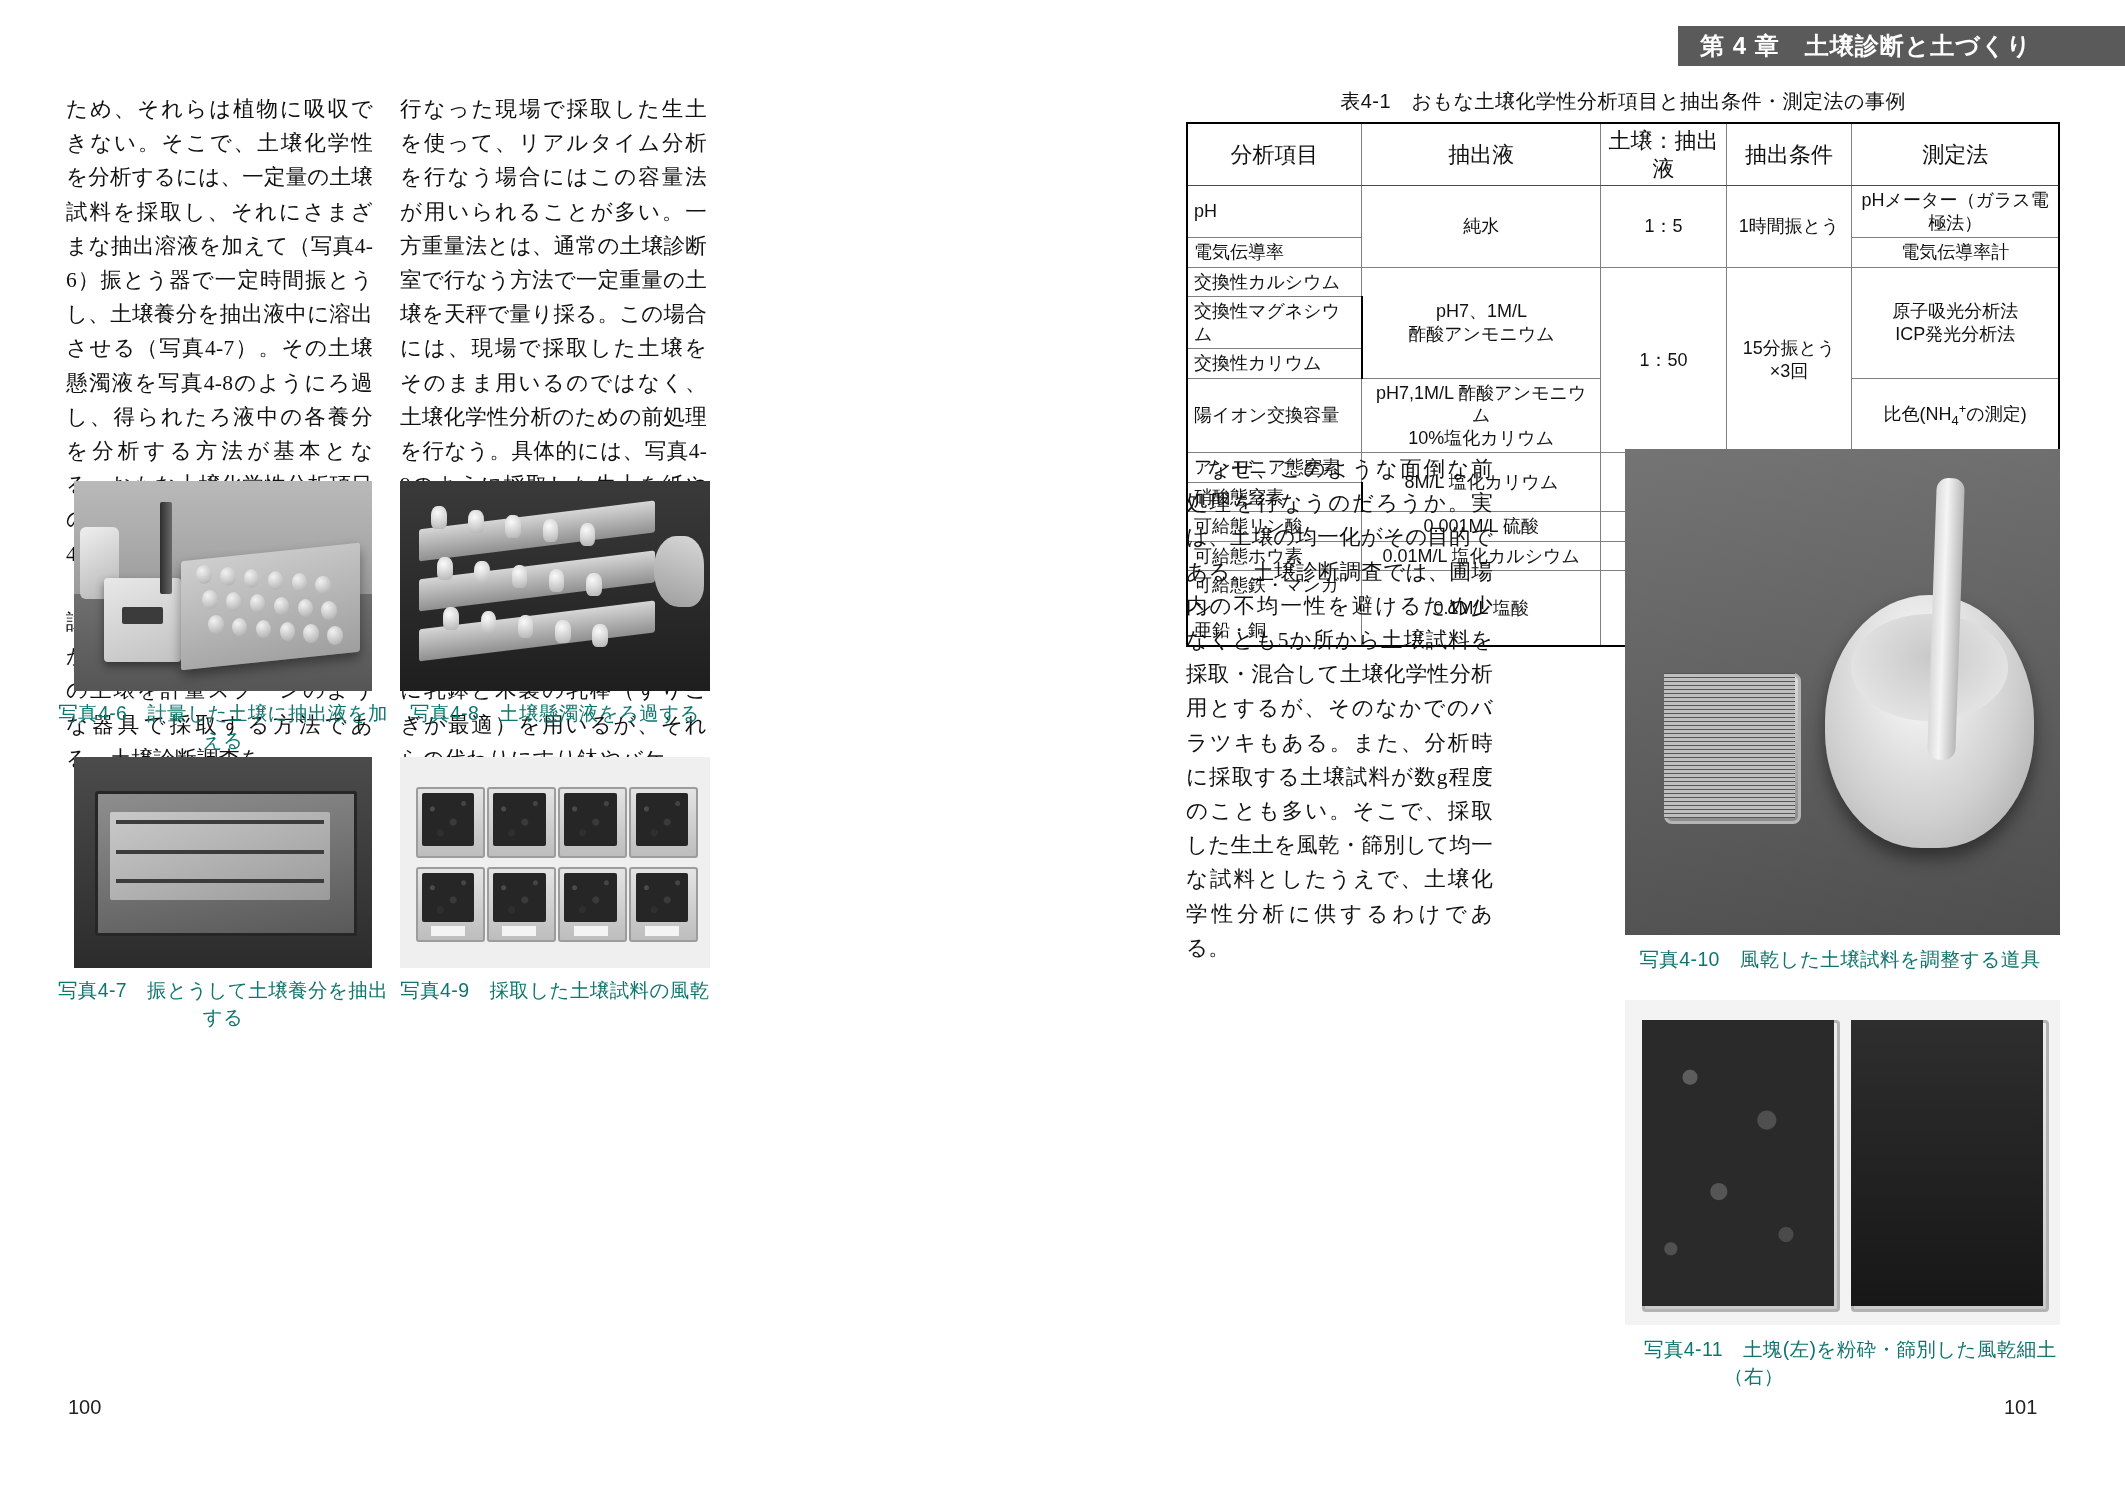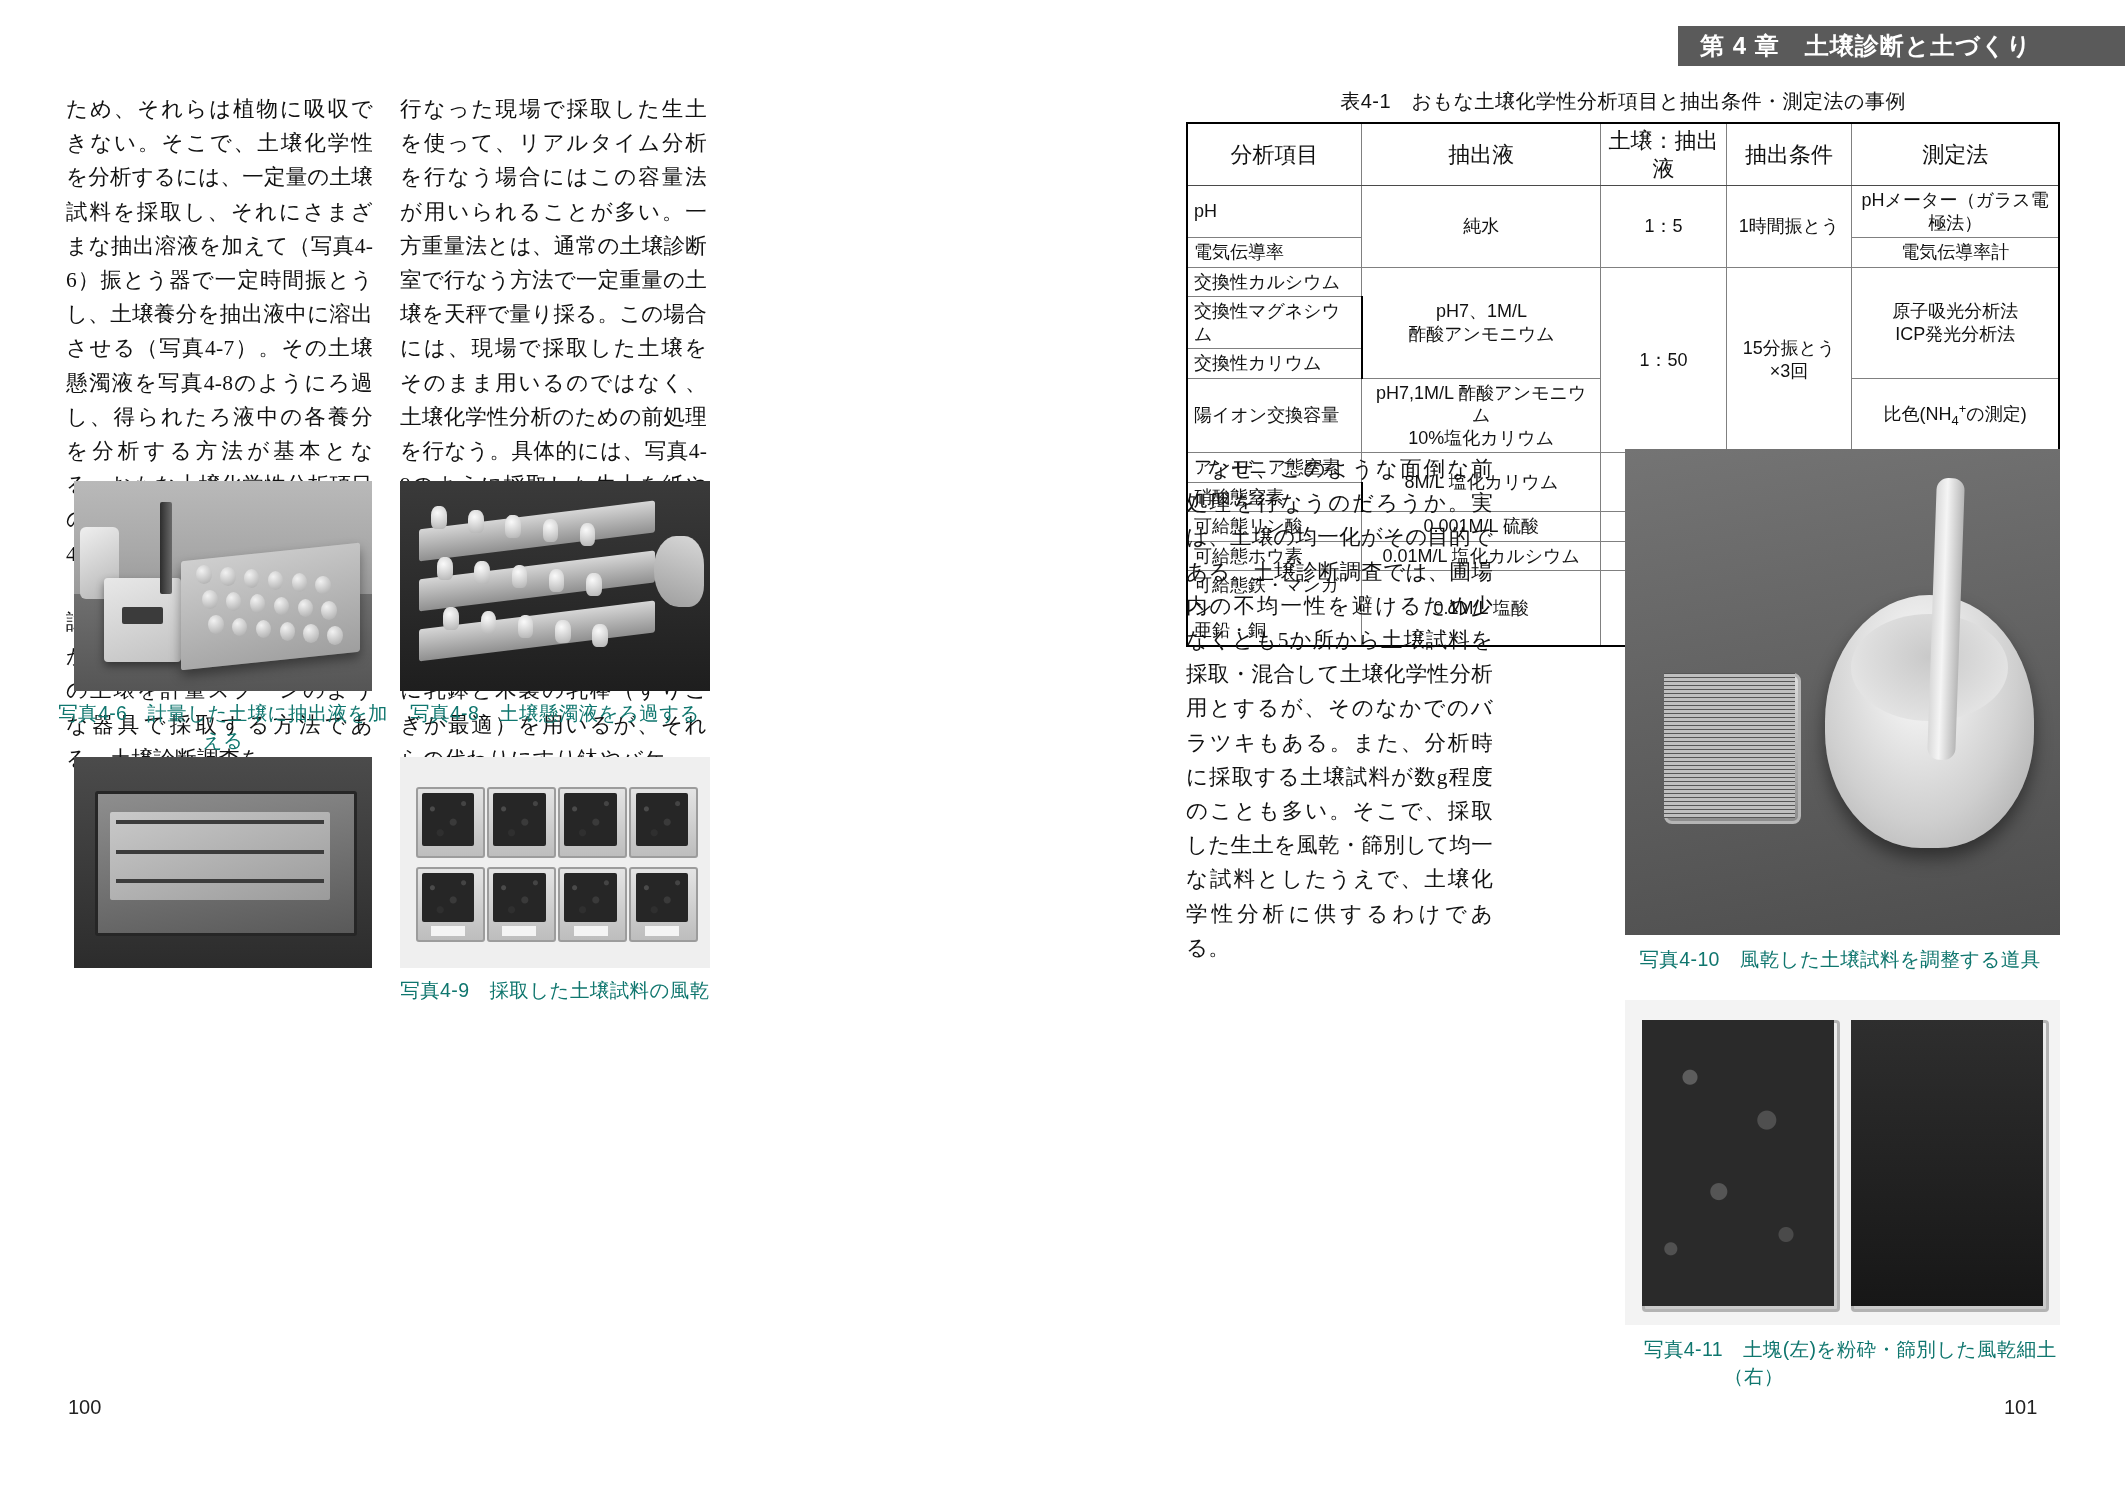--- a/index.html
+++ b/index.html
@@ -298,20 +298,21 @@
   <div class="caption" style="left:400px; top:700px; width:310px;">写真4-8　土壌懸濁液をろ過する</div>
 
   <div class="photo p47" style="left:74px; top:757px; width:298px; height:211px;">
     <div class="body"></div>
     <div class="drawer"></div>
     <div class="tray"></div>
     <div class="slot" style="left:14%; top:30%; width:70%;"></div>
     <div class="slot" style="left:14%; top:44%; width:70%;"></div>
     <div class="slot" style="left:14%; top:58%; width:70%;"></div>
   </div>
+  <div class="caption" style="left:56px; top:977px; width:334px;">写真4-7　振とうして土壌養分を抽出する</div>
 
   <div class="photo p49" style="left:400px; top:757px; width:310px; height:211px;">
     <div class="bg"></div>
     <div class="tray" style="left:5%;  top:14%; width:21%; height:32%;"></div>
     <div class="soil" style="left:7%;  top:17%; width:17%; height:25%;"></div>
     <div class="tray" style="left:28%; top:14%; width:21%; height:32%;"></div>
     <div class="soil" style="left:30%; top:17%; width:17%; height:25%;"></div>
     <div class="tray" style="left:51%; top:14%; width:21%; height:32%;"></div>
     <div class="soil" style="left:53%; top:17%; width:17%; height:25%;"></div>
     <div class="tray" style="left:74%; top:14%; width:21%; height:32%;"></div>

